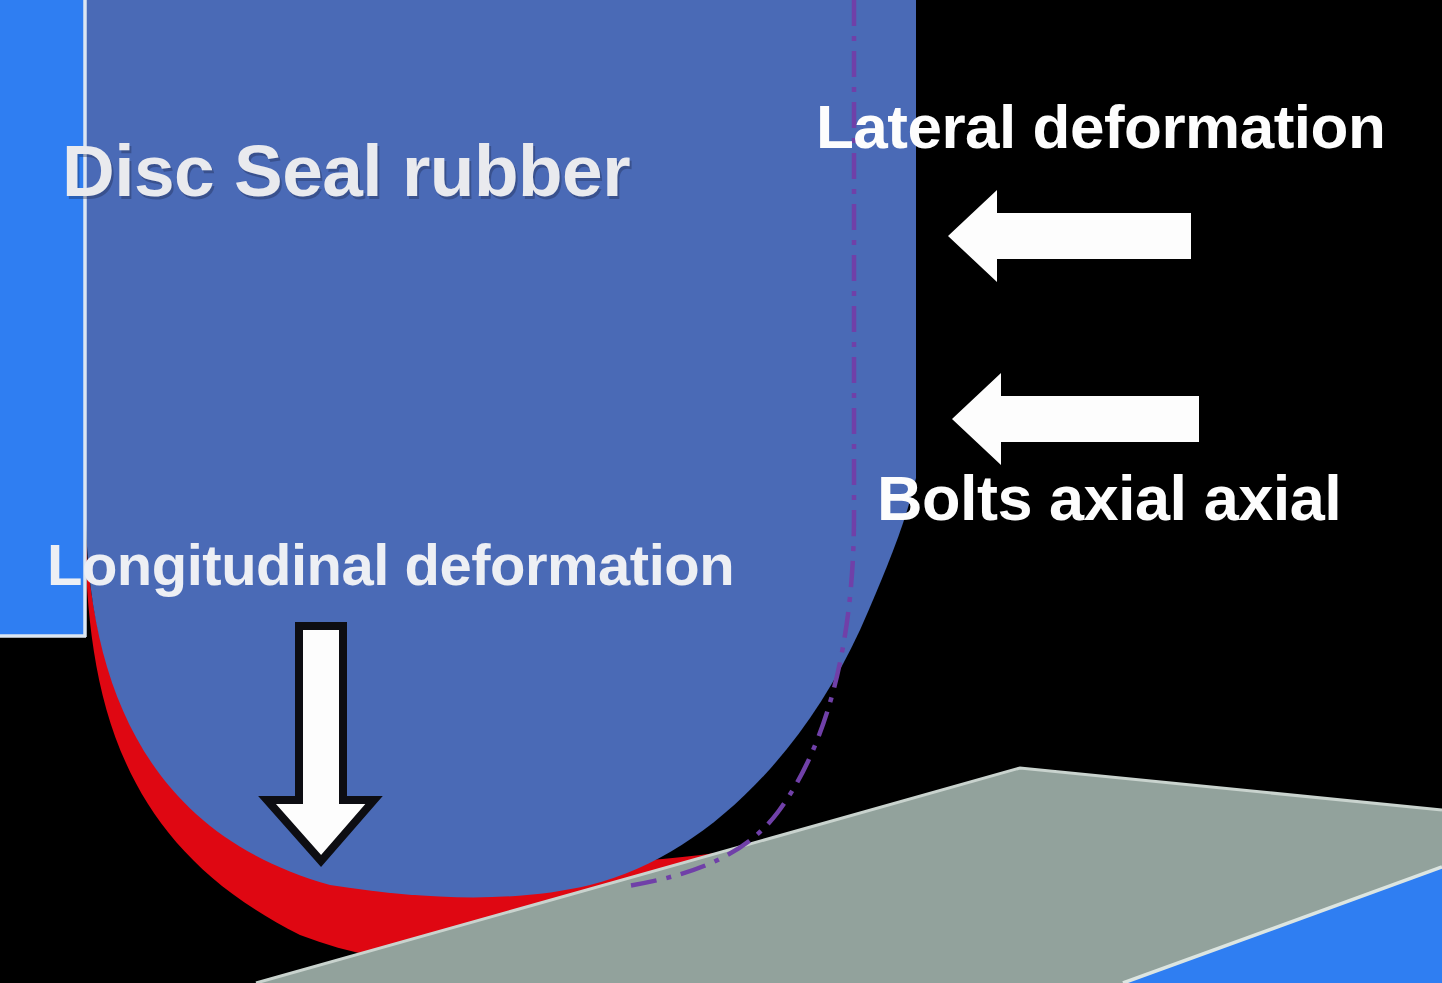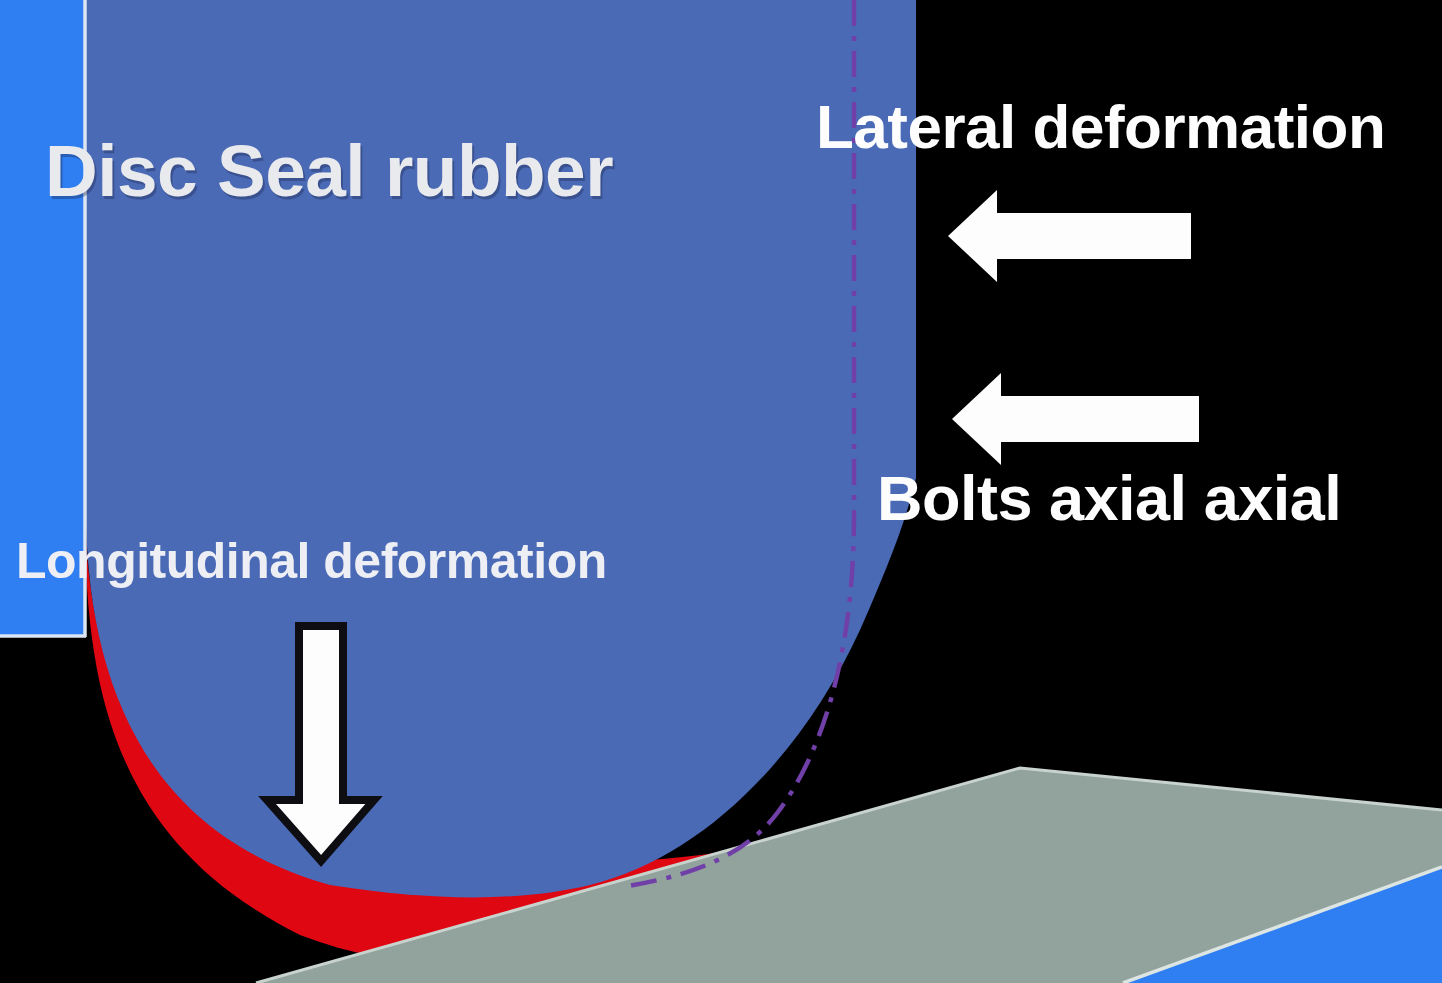--- a/index.html
+++ b/index.html
@@ -22,42 +22,42 @@
     display: block;
   }
   .label {
     position: absolute;
     font-weight: 700;
     line-height: 1;
     white-space: nowrap;
     letter-spacing: -0.5px;
   }
   .label-title {
-    left: 45px;
+    left: 62px;
     top: 134px;
     font-size: 73px;
     color: #E9EAEE;
     text-shadow: 2px 3px 0 rgba(25, 35, 70, 0.35);
   }
   .label-lateral {
     left: 816px;
     top: 96px;
     font-size: 62px;
     color: #FDFDFD;
   }
   .label-bolts {
     left: 877px;
     top: 467px;
     font-size: 63px;
     color: #FDFDFD;
   }
   .label-longitudinal {
-    left: 16px;
+    left: 47px;
     top: 536px;
-    font-size: 50px;
+    font-size: 58px;
     color: #EDEFF4;
   }
 </style>
 </head>
 <body>
 
 <div class="canvas">
 
   <svg width="1442" height="983" viewBox="0 0 1442 983">
 

